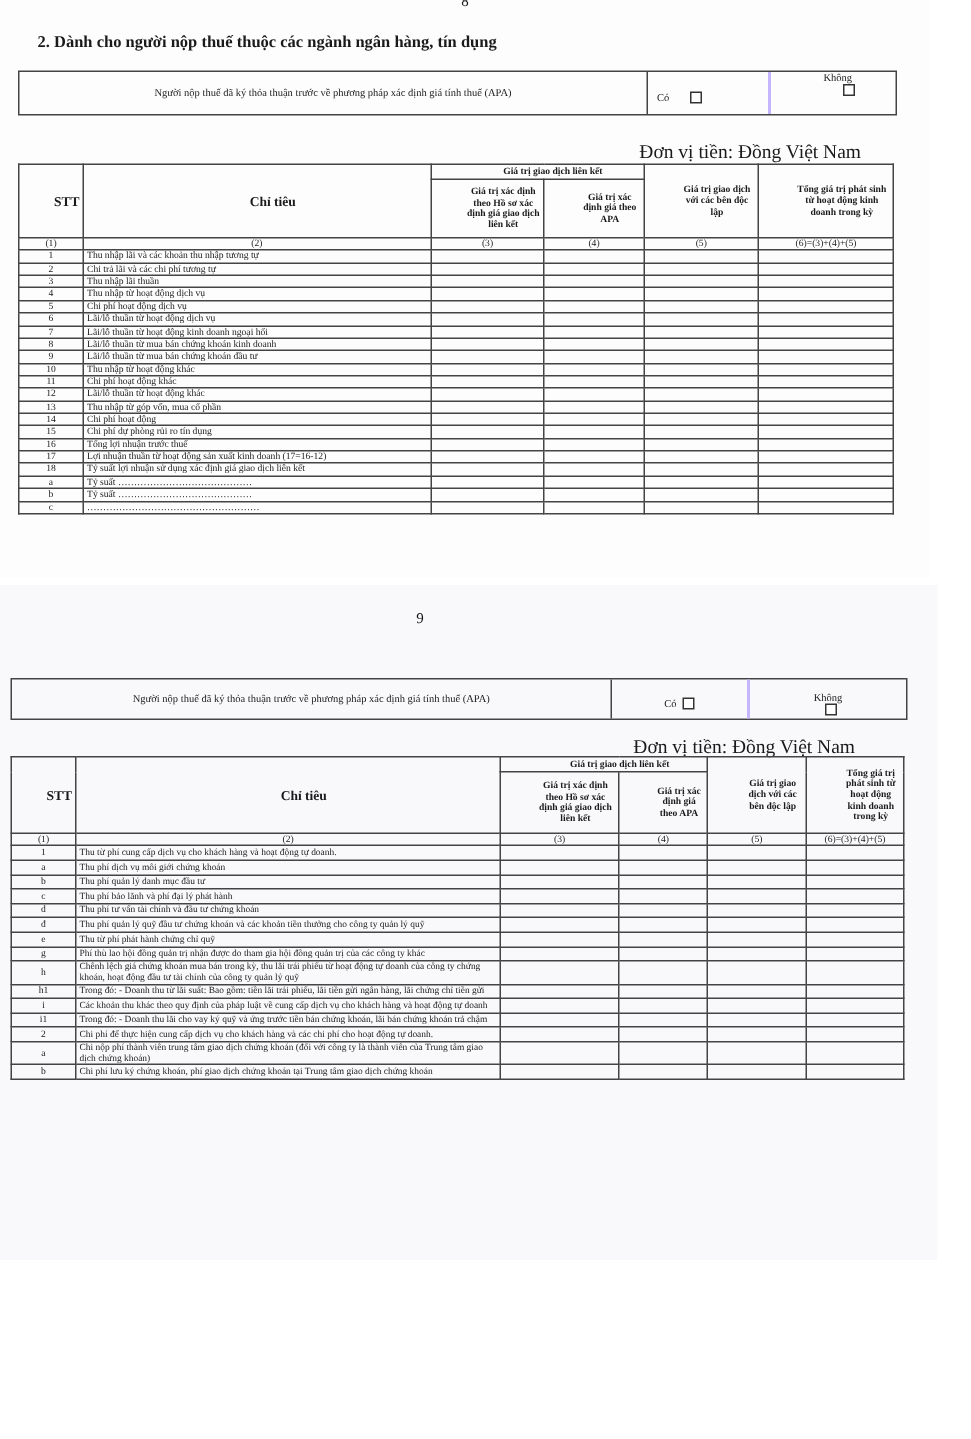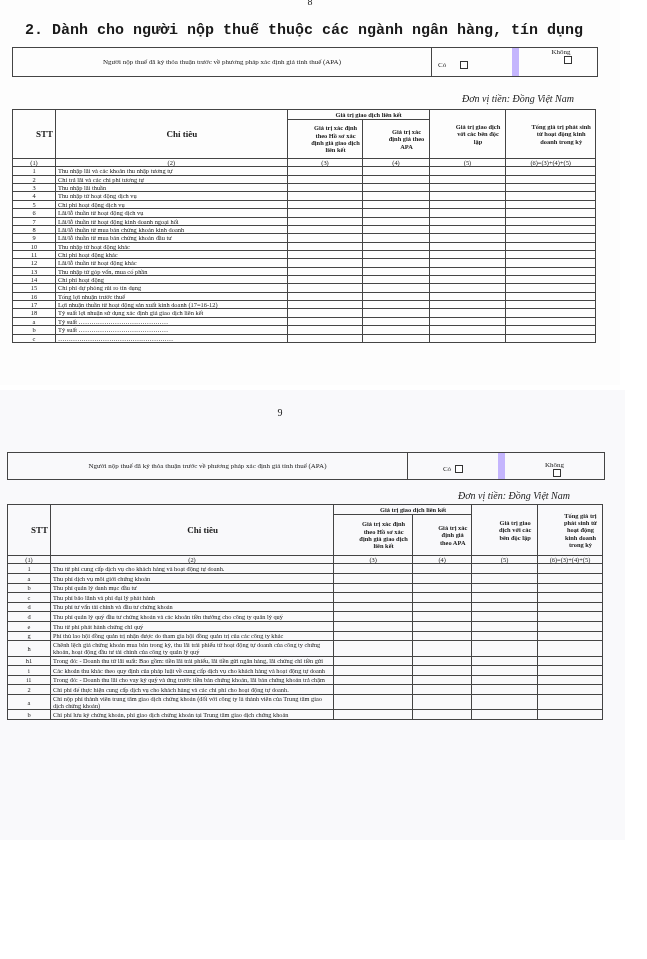--- a/index.html
+++ b/index.html
@@ -2,27 +2,27 @@
 <html><head>
 <meta charset="utf-8">
 <style>
   html, body { margin:0; padding:0; }
   body { width:647px; height:959px; background:#ffffff; position:relative; overflow:hidden;
          font-family:"Liberation Serif","DejaVu Serif",serif; color:#1a1a1a; }
   .page { position:absolute; background:#fdfdfd; }
   #page8 { left:0; top:0; width:620px; height:385px; }
   #page9 { left:0; top:390px; width:625px; height:450px; background:#f9f9fb; }
   .pnum { position:absolute; font-size:10px; text-align:center; }
-  .sect-title { position:absolute; font-weight:bold; font-size:15px; white-space:nowrap;font-family:Liberation Mono, monospace; }
+  .sect-title { position:absolute; font-weight:bold; font-size:11px; white-space:nowrap; }
   .apa { position:absolute; border:1px solid #444; display:flex; font-size:7px; background:transparent;text-align:right; }
   .apa .q { border-right:1px solid #444; display:flex; align-items:center; justify-content:center; }
-  .apa .opt { display:flex; align-items:center; padding-left:6px; border-right:7px solid #c4b5fd; }
+  .apa .opt { display:flex; align-items:center; padding-left:6px; border-right:2px solid #c4b5fd; }
   .apa .opt:last-child { border-right:none;flex-direction:column; }
   .cb { display:inline-block; width:6px; height:6px; border:1px solid #333; margin-left:14px; background:#fff; }
-  .unit { position:absolute; font-style:italic; font-size:10px; }
+  .unit { position:absolute; font-size:13px; }
   table.t { position:absolute; border-collapse:collapse; font-size:6.4px; line-height:1.15; }
   table.t th, table.t td { border:1px solid #444; padding:0 2px; }
   table.t th { font-weight:bold; text-align:center; vertical-align:middle;padding-left:23px; }
   table.t th.big { font-size:9px; }
   table.t td.stt { text-align:center; }
   table.t td.txt { text-align:left; }
   table.t tr.idx td { text-align:center; }
   #t1 { left:12px; top:109px; width:584px; }
   #t1 tr.r td { height:7.2px; }
   #t2 { left:7px; top:504px; width:596px; }

